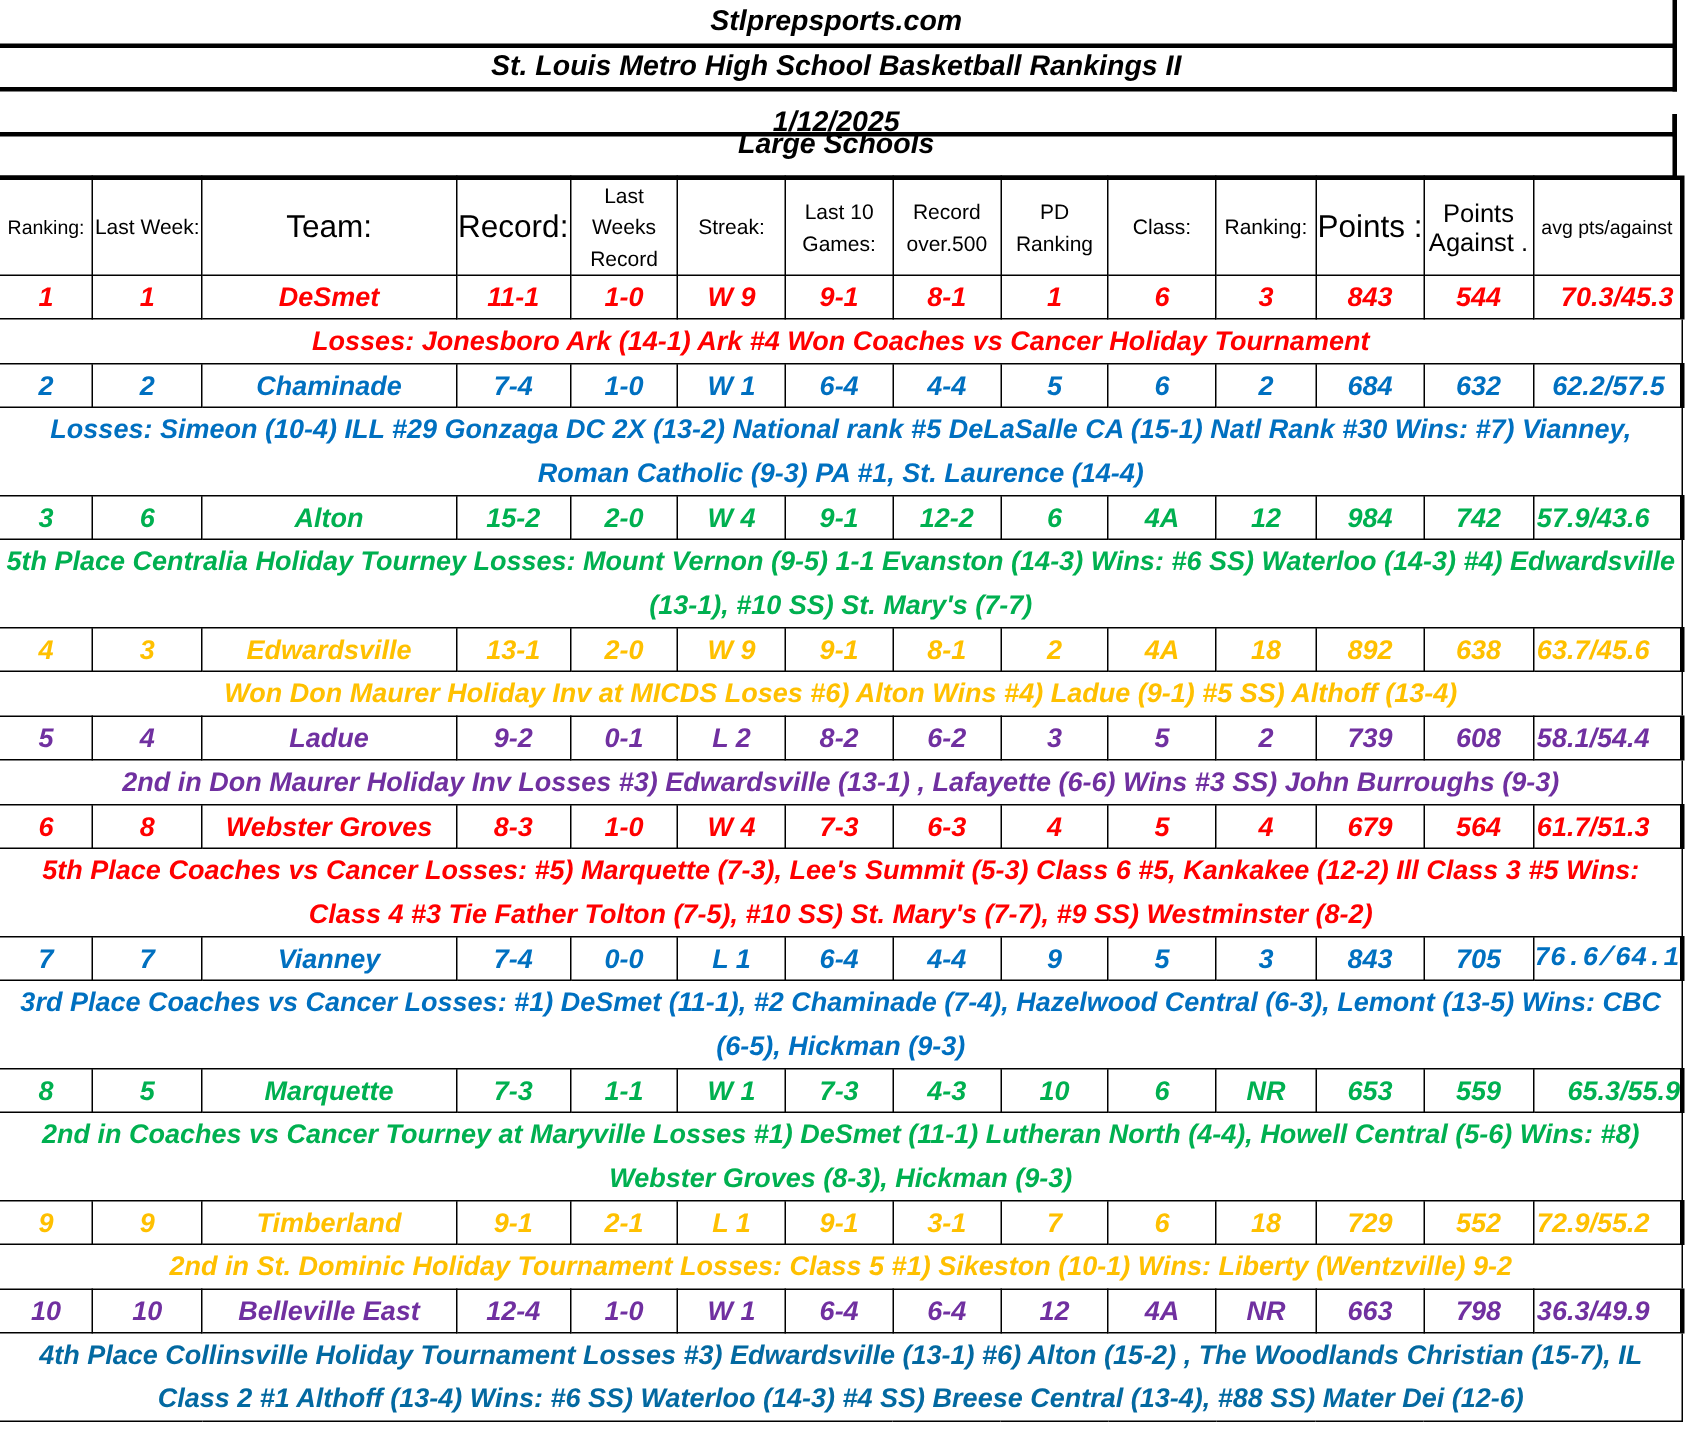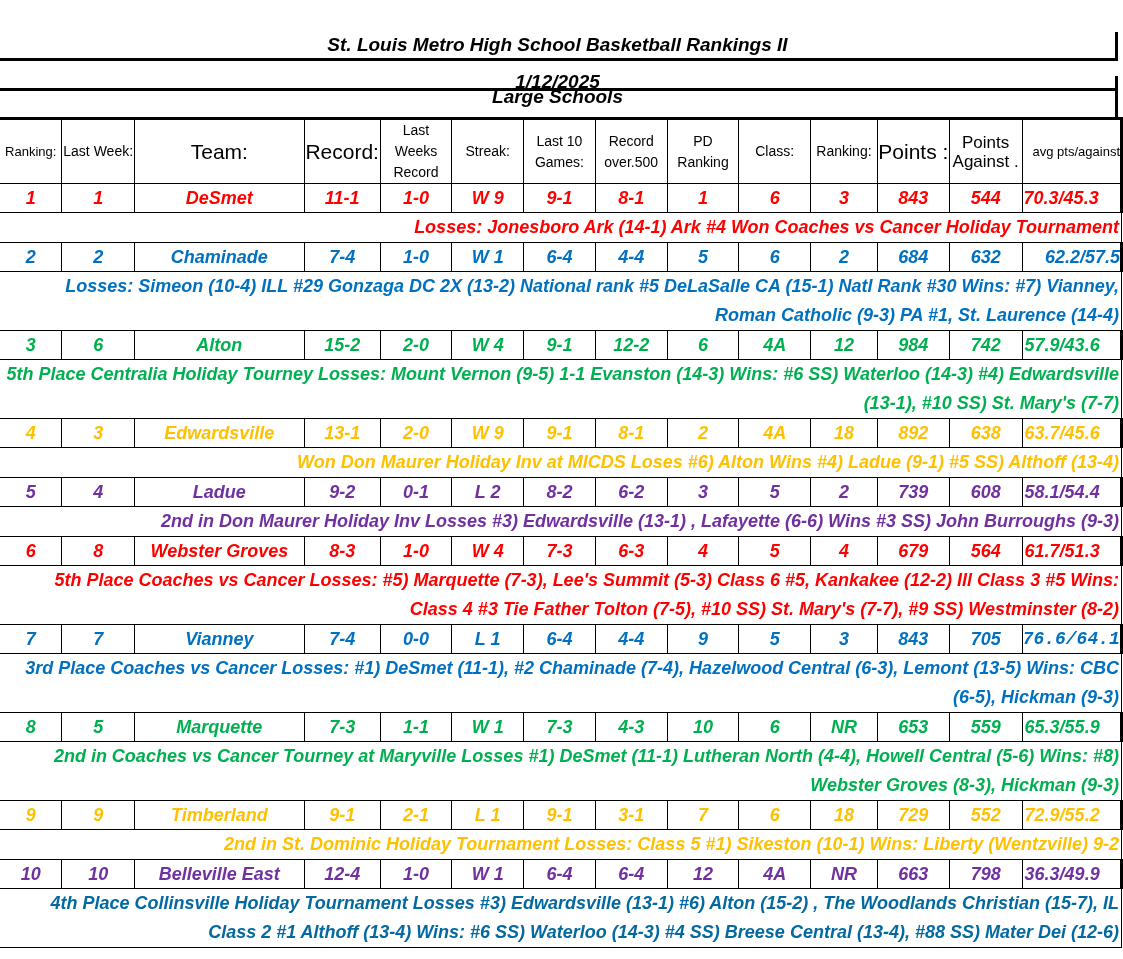--- a/index.html
+++ b/index.html
@@ -14,26 +14,27 @@
   table.grid { position: absolute; left: 0; top: 117px; border-collapse: collapse; table-layout: fixed; }
   table.grid td { border: 1px solid #000; text-align: center; vertical-align: middle; padding: 0; overflow: hidden; white-space: nowrap; }
   table.grid tr.head td { font-weight: normal; font-style: normal; color: #000; font-size: 14px; line-height: 21px; white-space: normal; }
   table.grid tr.head td.big { font-size: 21px; }
   table.grid tr.head td.tiny { font-size: 13px; white-space: nowrap; }
   table.grid tr.head { border-top: 3px solid #000; }
   table.grid tr.data td { font-weight: bold; font-style: italic; font-size: 18px; height: 28px; }
   table.grid tr.note td { font-weight: bold; font-style: italic; font-size: 18px; line-height: 29px; white-space: normal; padding: 0 2px; border-left: none; border-right: 1px solid #000; }
   table.grid tr.note td { border-left: 0; }
   table.grid td.first { border-left: none; }
-  table.grid td.last { border-right: 3px solid #000; text-align: right; }
+  table.grid td.last { border-right: 3px solid #000; }
 </style>
 </head>
 <body>
 
 <div id="sheet">
+  <div class="title-row" style="top:0;height:32px;">Stlprepsports.com</div>
   <div class="title-row" style="top:32px;height:29px;">St. Louis Metro High School Basketball Rankings II</div>
   <div class="title-row" style="top:76px;height:44px;">Large Schools</div>
   <div class="title-row" style="top:76px;height:15px;">1/12/2025</div>
 
   <table class="grid">
     <colgroup>
       <col style="width:62px">
         <col style="width:73px">
         <col style="width:170px">
         <col style="width:76px">
@@ -72,40 +73,40 @@
           <td>11-1</td>
           <td>1-0</td>
           <td>W 9</td>
           <td>9-1</td>
           <td>8-1</td>
           <td>1</td>
           <td>6</td>
           <td>3</td>
           <td>843</td>
           <td>544</td>
-          <td class="last" style="text-align: left; padding-left: 1px;">70.3/45.3</td>
+          <td class="last" style="text-align: left; padding-left: 18px;">70.3/45.3</td>
         </tr>
         <tr class="note" style="color: rgb(255, 0, 0);">
           <td colspan="14" class="last" style="height: 29px;">Losses: Jonesboro Ark (14-1) Ark #4  Won Coaches vs Cancer Holiday Tournament</td>
         </tr>
         <tr class="data" style="color: rgb(0, 112, 192);">
           <td class="first">2</td>
           <td>2</td>
           <td>Chaminade</td>
           <td>7-4</td>
           <td>1-0</td>
           <td>W 1</td>
           <td>6-4</td>
           <td>4-4</td>
           <td>5</td>
           <td>6</td>
           <td>2</td>
           <td>684</td>
           <td>632</td>
-          <td class="last" style="text-align: right; padding-left: 2px;">62.2/57.5</td>
+          <td class="last" style="text-align: center; padding-left: 2px;">62.2/57.5</td>
         </tr>
         <tr class="note" style="color: rgb(0, 112, 192);">
           <td colspan="14" class="last" style="height: 58px;">Losses: Simeon (10-4) ILL #29  Gonzaga DC 2X (13-2) National rank #5 DeLaSalle CA (15-1) Natl Rank #30  Wins: #7) Vianney, Roman Catholic (9-3) PA #1, St. Laurence (14-4)</td>
         </tr>
         <tr class="data" style="color: rgb(0, 176, 80);">
           <td class="first">3</td>
           <td>6</td>
           <td>Alton</td>
           <td>15-2</td>
           <td>2-0</td>
@@ -205,21 +206,21 @@
           <td>7-3</td>
           <td>1-1</td>
           <td>W 1</td>
           <td>7-3</td>
           <td>4-3</td>
           <td>10</td>
           <td>6</td>
           <td>NR</td>
           <td>653</td>
           <td>559</td>
-          <td class="last" style="text-align: left; padding-left: 2px;">65.3/55.9</td>
+          <td class="last" style="text-align: right; padding-left: 2px;">65.3/55.9</td>
         </tr>
         <tr class="note" style="color: rgb(0, 176, 80);">
           <td colspan="14" class="last" style="height: 58px;">2nd in Coaches vs Cancer Tourney at Maryville  Losses #1) DeSmet (11-1) Lutheran North (4-4), Howell Central (5-6) Wins: #8) Webster Groves (8-3), Hickman (9-3)</td>
         </tr>
         <tr class="data" style="color: rgb(255, 192, 0);">
           <td class="first">9</td>
           <td>9</td>
           <td>Timberland</td>
           <td>9-1</td>
           <td>2-1</td>

